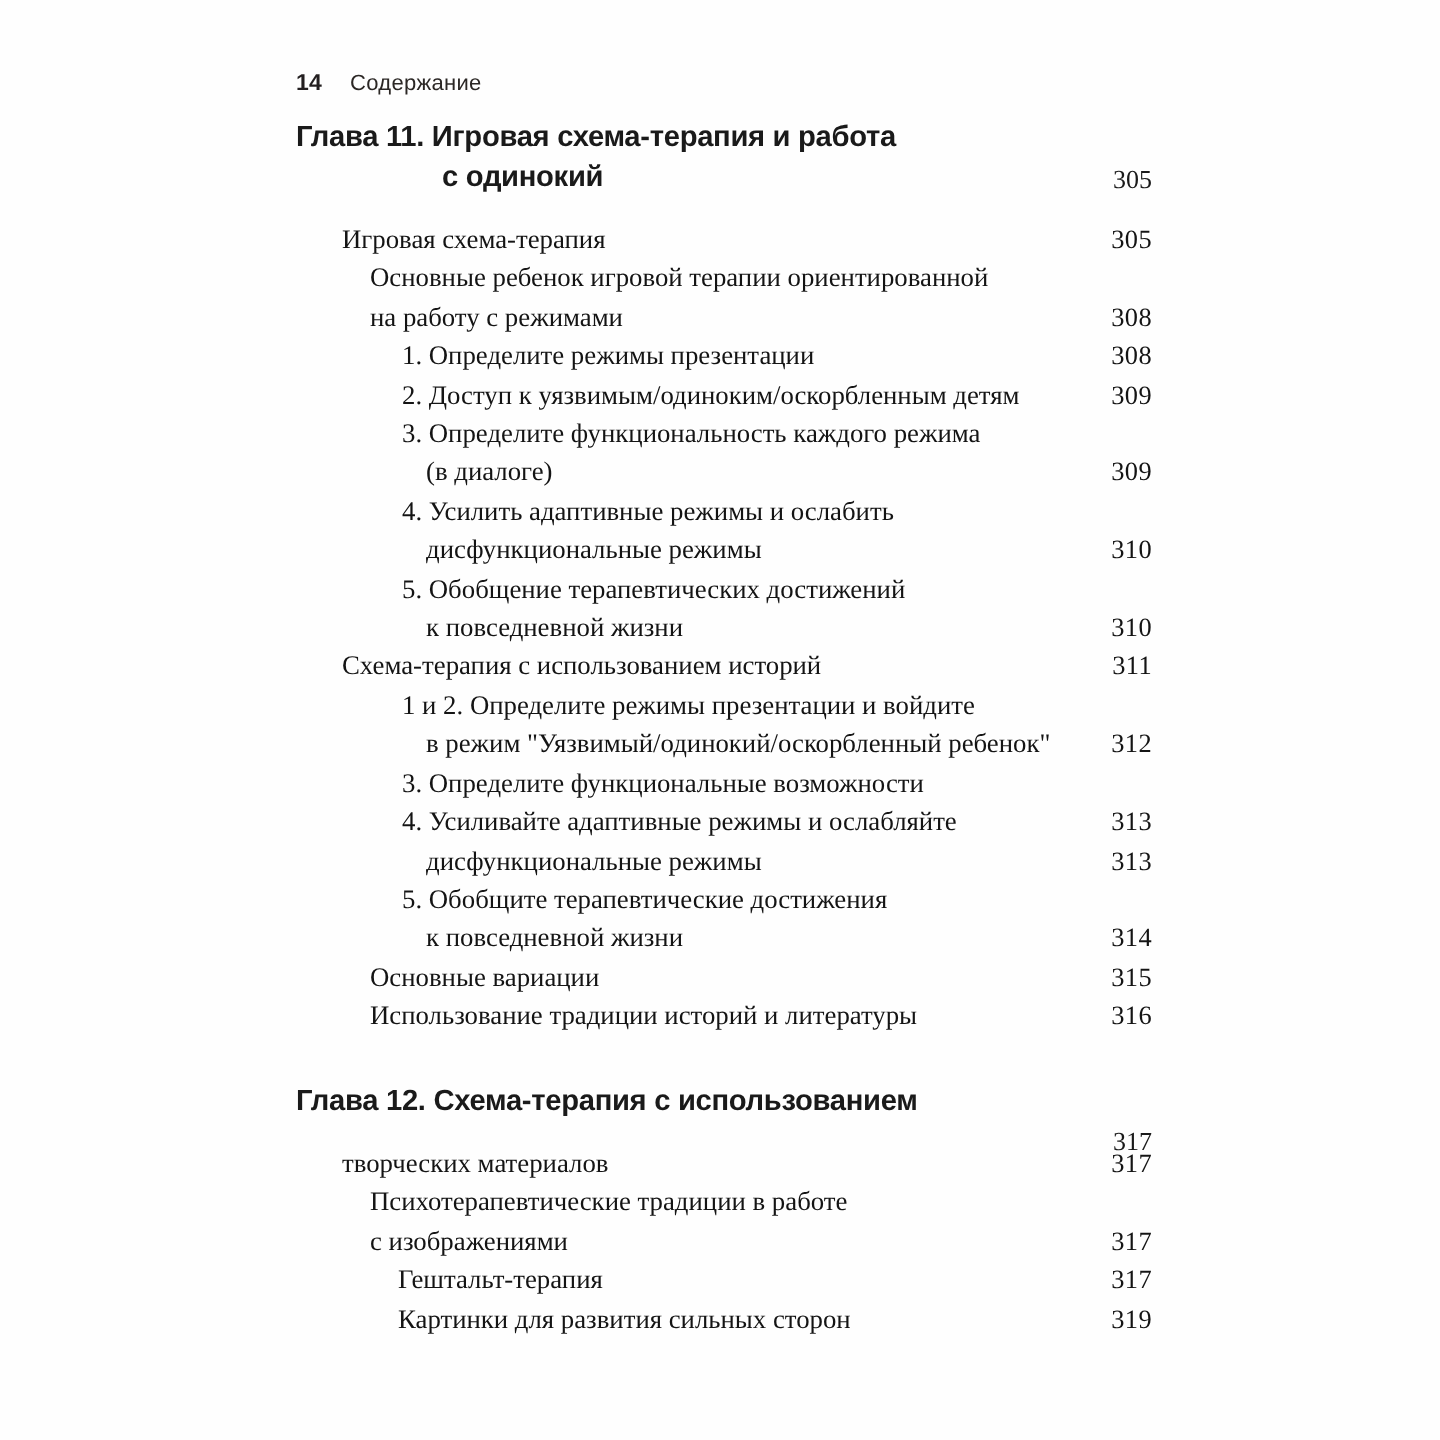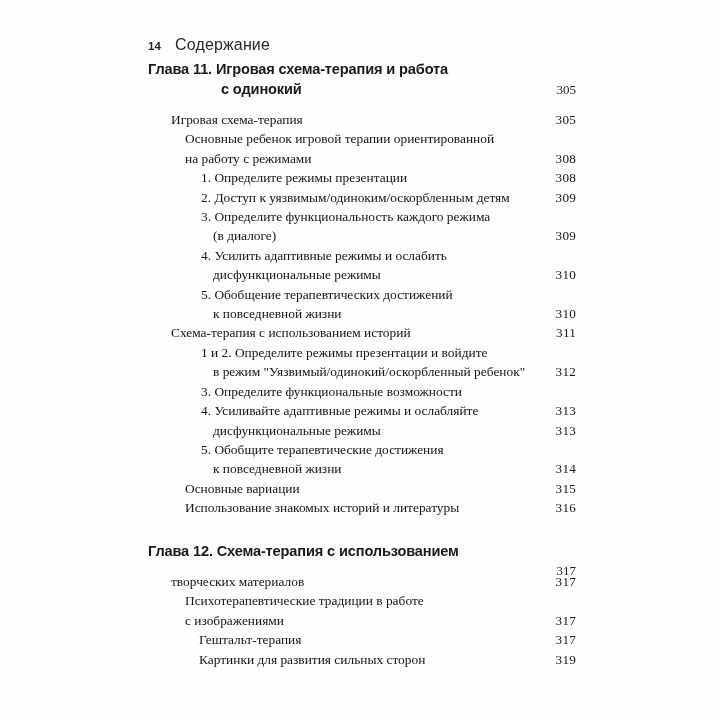--- a/index.html
+++ b/index.html
@@ -33,21 +33,21 @@
     align-items: baseline;
     font-family: "Liberation Sans", "DejaVu Sans", sans-serif;
     color: #231f20;
   }
   .runhead-folio {
     font-size: 11.5px;
     font-weight: bold;
     letter-spacing: 0.1px;
   }
   .runhead-title {
-    font-size: 16px;
+    font-size: 11px;
     font-weight: normal;
     margin-left: 14px;
     letter-spacing: 0.15px;
     color: #2b2725;
   }
 
   
   .toc {
     position: absolute;
     left: 148px;
@@ -148,21 +148,21 @@
         <div class="entry lv1"><span>Схема-терапия с использованием историй</span><span class="pg">311</span></div>
         <div class="entry lv3"><span>1 и 2. Определите режимы презентации и войдите</span></div>
         <div class="entry lv3c"><span>в режим "Уязвимый/одинокий/оскорбленный ребенок"</span><span class="pg">312</span></div>
         <div class="entry lv3"><span>3. Определите функциональные возможности</span></div>
         <div class="entry lv3c"><span class="pg">313</span></div>
         <div class="entry lv3"><span>4. Усиливайте адаптивные режимы и ослабляйте</span></div>
         <div class="entry lv3c"><span>дисфункциональные режимы</span><span class="pg">313</span></div>
         <div class="entry lv3"><span>5. Обобщите терапевтические достижения</span></div>
         <div class="entry lv3c"><span>к повседневной жизни</span><span class="pg">314</span></div>
         <div class="entry lv2"><span>Основные вариации</span><span class="pg">315</span></div>
-        <div class="entry lv2"><span>Использование знакомых историй и литературы</span><span class="pg">316</span></div>
+        <div class="entry lv2"><span>Использование традиции историй и литературы</span><span class="pg">316</span></div>
       </div>
 
     <div class="gap-xl"></div>
 
     <div class="chapter">
       <div class="ch-line">
         <span>Глава 12. Схема-терапия с использованием</span>
       </div>
       <div class="ch-line cont">
         <span class="pg">317</span>

